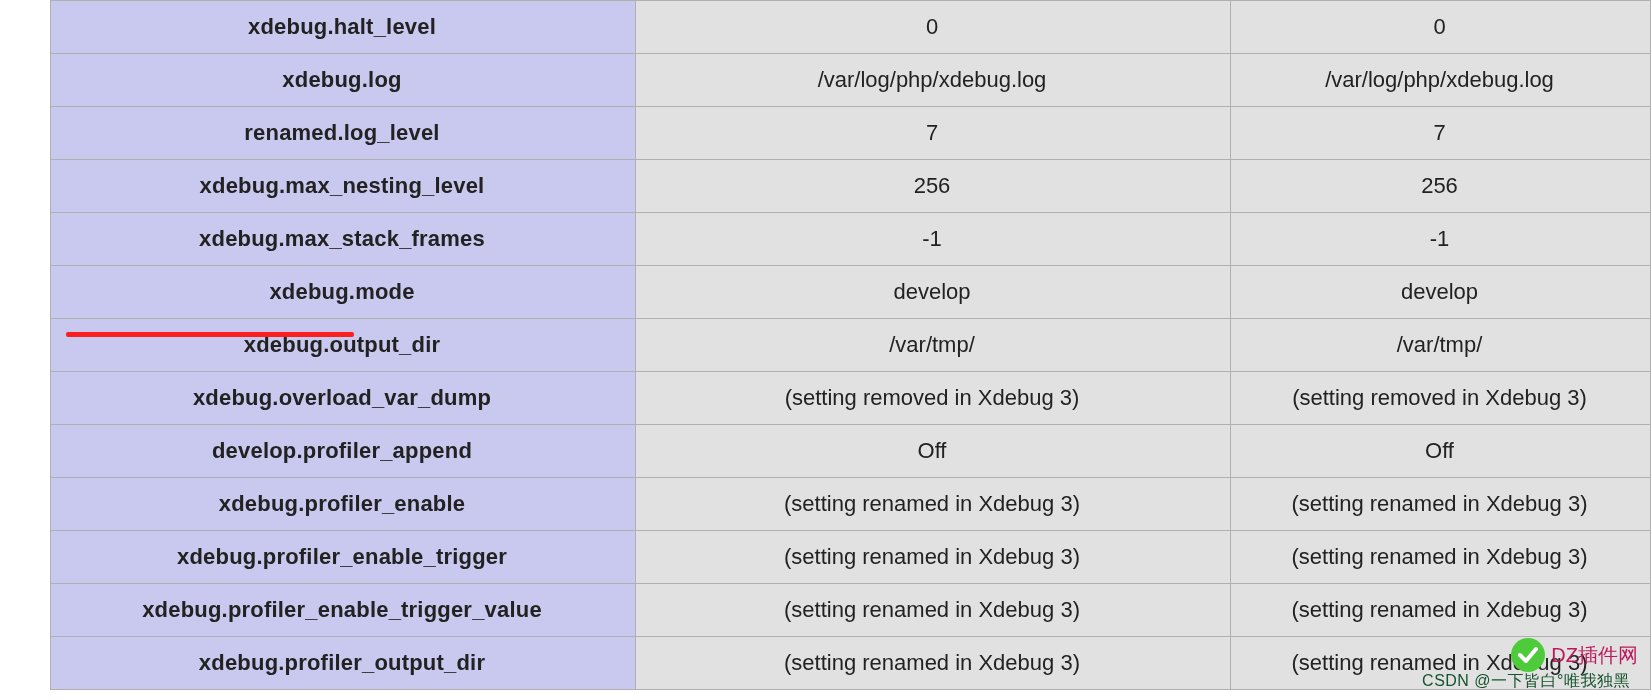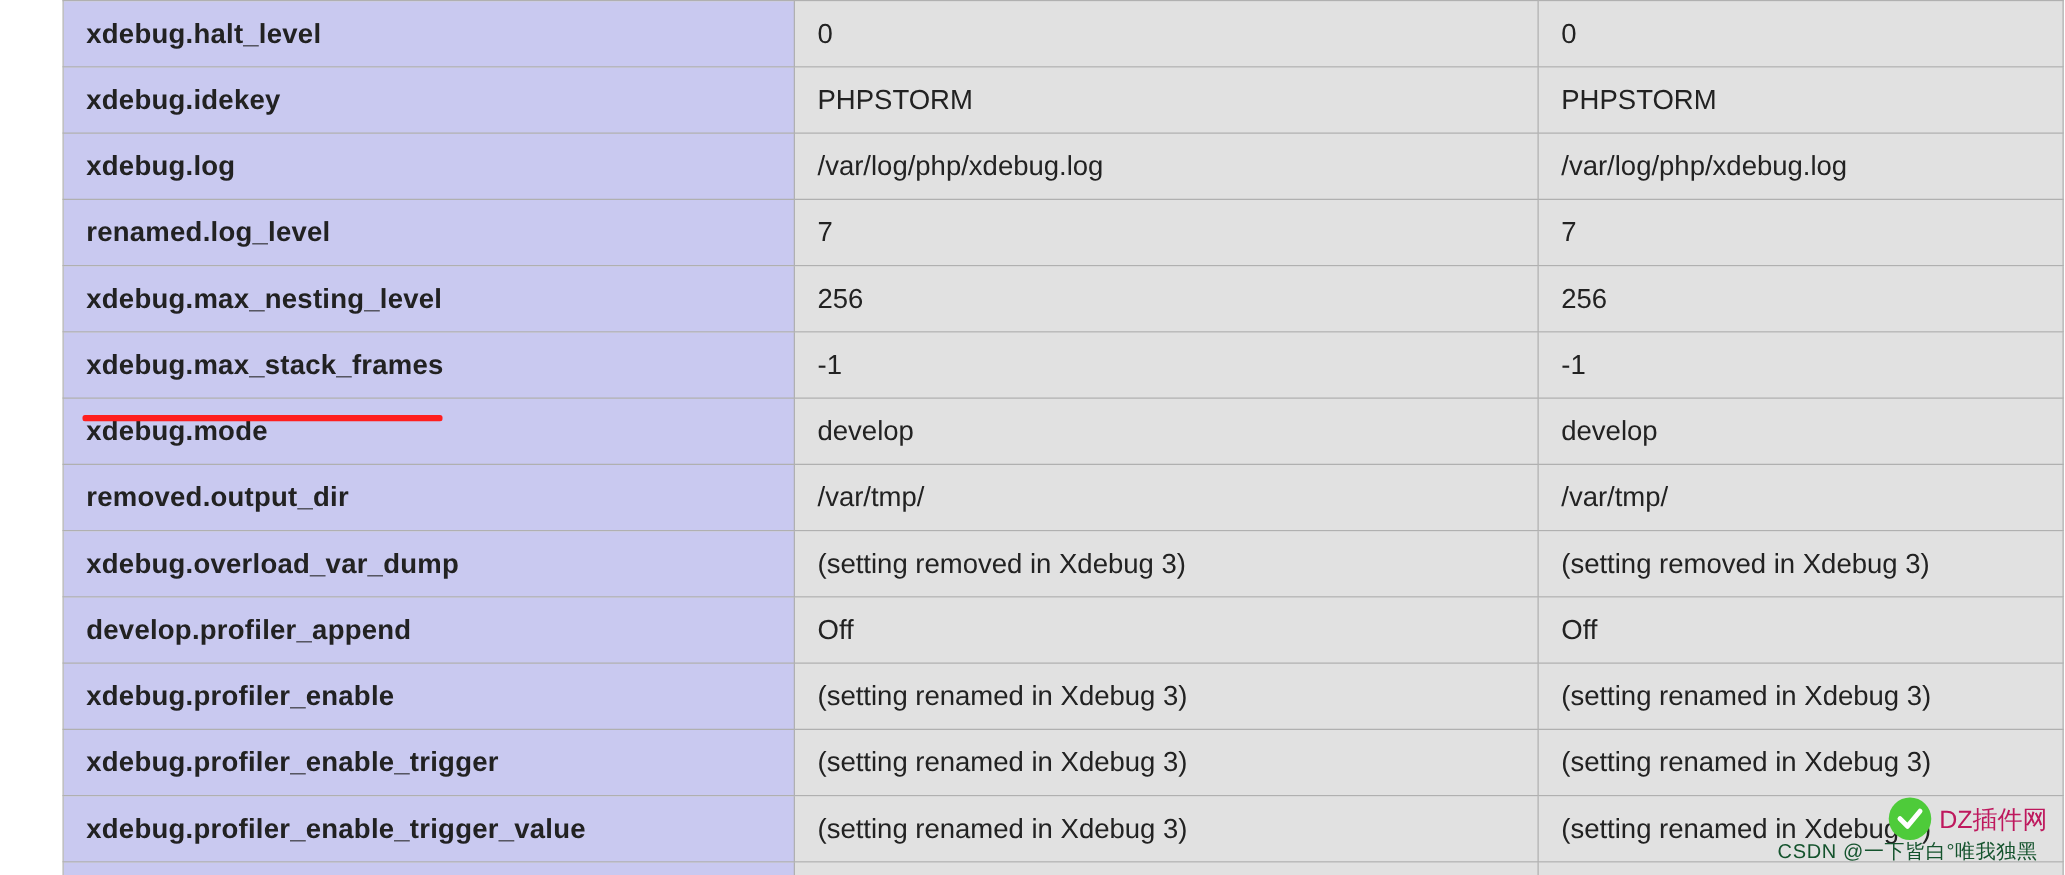--- a/index.html
+++ b/index.html
@@ -1,21 +1,21 @@
 <!DOCTYPE html>
 <html><head>
 <meta charset="utf-8">
 <style>
   html,body{margin:0;padding:0;background:#fff;font-family:"Helvetica Neue",Helvetica,Arial,sans-serif;}
   .wrap{position:relative;width:1652px;height:700px;overflow:hidden;}
   table{border-collapse:collapse;table-layout:fixed;width:1600px;margin-left:50px;margin-top:0;}
   col.c1{width:585px;}
   col.c2{width:595px;}
   col.c3{width:420px;}
-  td{border:1px solid #b0b0b0;padding:12px 20px 12px 18px;font-size:22px;line-height:28px;color:#222;vertical-align:middle;height:25px;}
+  td{border:1px solid #b0b0b0;padding:12px 20px 12px 18px;font-size:22px;line-height:28px;color:#222;vertical-align:middle;height:25px;text-align:center;}
   td.key{background:#c9c9f0;font-weight:600;letter-spacing:0.2px;}
   td.val{background:#e1e1e1;font-weight:400;}
   .underline{position:absolute;left:66px;top:332px;width:288px;height:5px;background:#ff1e1e;border-radius:2px;}
   .wm-csdn{position:absolute;right:22px;bottom:8px;font-size:16px;color:#14532d;font-family:Arial,sans-serif;letter-spacing:0.5px;}
   .wm-dz{position:absolute;right:14px;bottom:28px;display:flex;align-items:center;gap:6px;}
   .wm-dz-badge{width:34px;height:34px;border-radius:50%;background:#4ecb3a;display:flex;align-items:center;justify-content:center;position:relative;}
   .wm-dz-badge svg{width:24px;height:24px;}
   .wm-dz-text{font-size:20px;color:#be185d;font-weight:500;}
 </style>
 </head>
@@ -26,25 +26,20 @@
   <colgroup>
         <col class="c1">
         <col class="c2">
         <col class="c3">
       </colgroup>
   <tbody id="tb">
         <tr>
           <td class="key">xdebug.halt_level</td>
           <td class="val">0</td>
           <td class="val">0</td>
-        </tr>
-        <tr>
-          <td class="key">xdebug.idekey</td>
-          <td class="val">PHPSTORM</td>
-          <td class="val">PHPSTORM</td>
         </tr>
         <tr>
           <td class="key">xdebug.log</td>
           <td class="val">/var/log/php/xdebug.log</td>
           <td class="val">/var/log/php/xdebug.log</td>
         </tr>
         <tr>
           <td class="key">renamed.log_level</td>
           <td class="val">7</td>
           <td class="val">7</td>
@@ -58,21 +53,21 @@
           <td class="key">xdebug.max_stack_frames</td>
           <td class="val">-1</td>
           <td class="val">-1</td>
         </tr>
         <tr>
           <td class="key">xdebug.mode</td>
           <td class="val">develop</td>
           <td class="val">develop</td>
         </tr>
         <tr>
-          <td class="key">removed.output_dir</td>
+          <td class="key">xdebug.output_dir</td>
           <td class="val">/var/tmp/</td>
           <td class="val">/var/tmp/</td>
         </tr>
         <tr>
           <td class="key">xdebug.overload_var_dump</td>
           <td class="val">(setting removed in Xdebug 3)</td>
           <td class="val">(setting removed in Xdebug 3)</td>
         </tr>
         <tr>
           <td class="key">develop.profiler_append</td>

